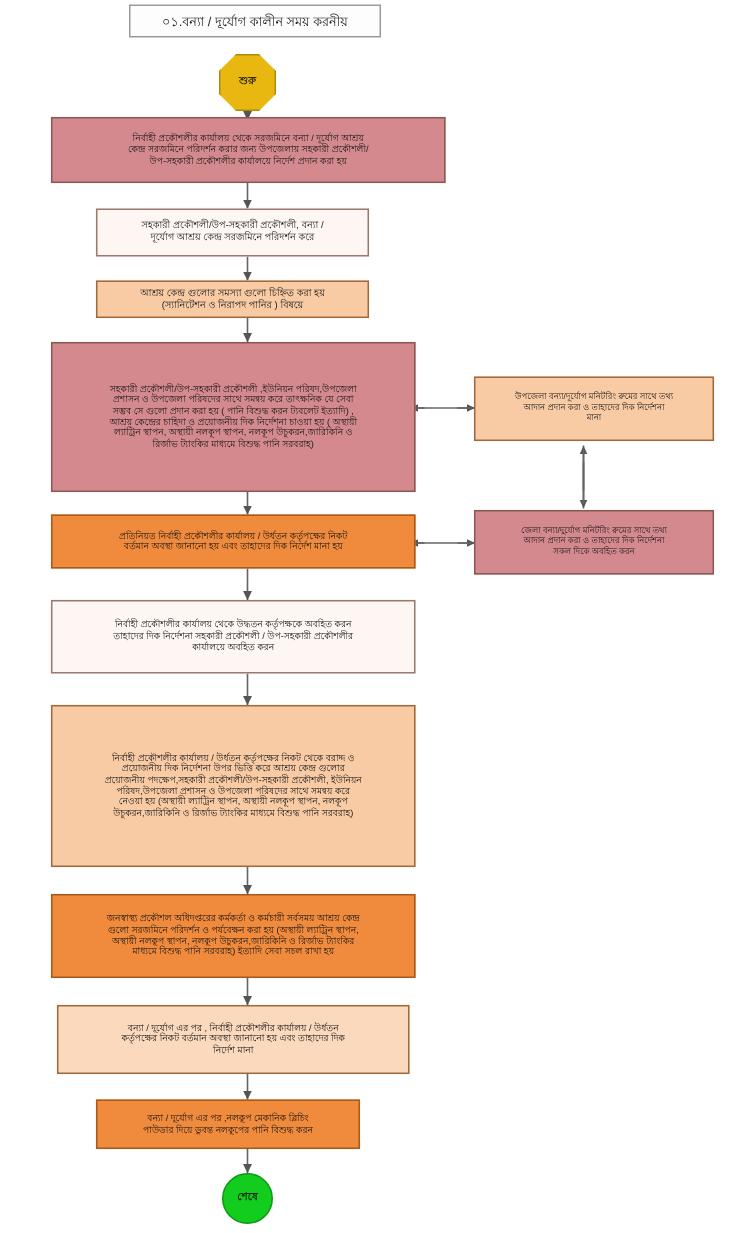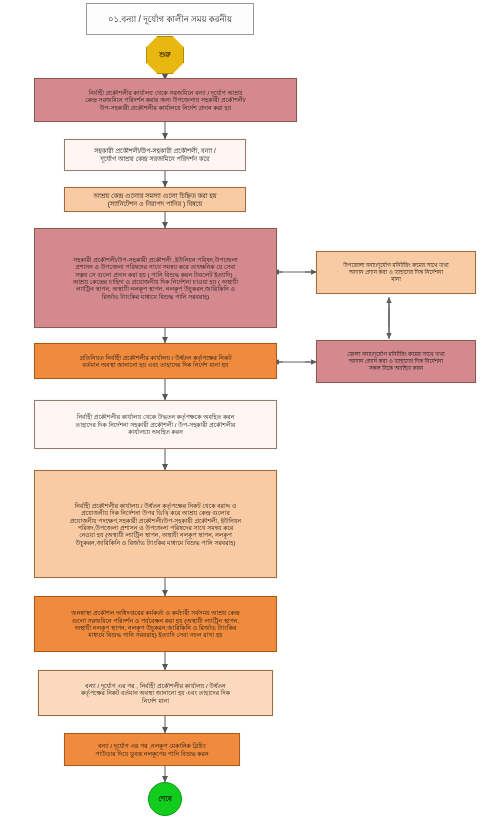--- a/index.html
+++ b/index.html
@@ -130,21 +130,21 @@
       <line x1="283" y1="362" x2="273" y2="362" marker-end="url(#ahs)"></line>
       <line x1="305" y1="362" x2="317" y2="362" marker-end="url(#ahs)"></line>
       <line x1="276" y1="362" x2="314" y2="362"></line>
 
       <line x1="389" y1="327" x2="389" y2="297" marker-end="url(#ahs)"></line>
       <line x1="389" y1="308" x2="389" y2="339" marker-end="url(#ahs)"></line>
       <line x1="389" y1="300" x2="389" y2="336"></line>
     </g>
   </svg>
 
-  <div class="node title-box" style="left:86px; top:3px; width:168px; height:32px;">
+  <div class="node title-box" style="left:86px; top:3px; width:168px; height:22px;">
     <span class="txt">০১.বন্যা / দূর্যোগ কালীন সময় করনীয়</span>
   </div>
 
   <div class="node terminator-start" style="left:146px; top:36px;">
     <span>শুরু</span>
   </div>
 
   <div class="node boxnode c-rose f62" style="left:34px; top:78px; width:263px; height:44px;">
     <span class="txt">নির্বাহী প্রকৌশলীর কার্যালয় থেকে সরজমিনে বন্যা / দূর্যোগ আশ্রয়
 কেন্দ্র সরজমিনে পরিদর্শন করার জন্য উপজেলায় সহকারী প্রকৌশলী/

